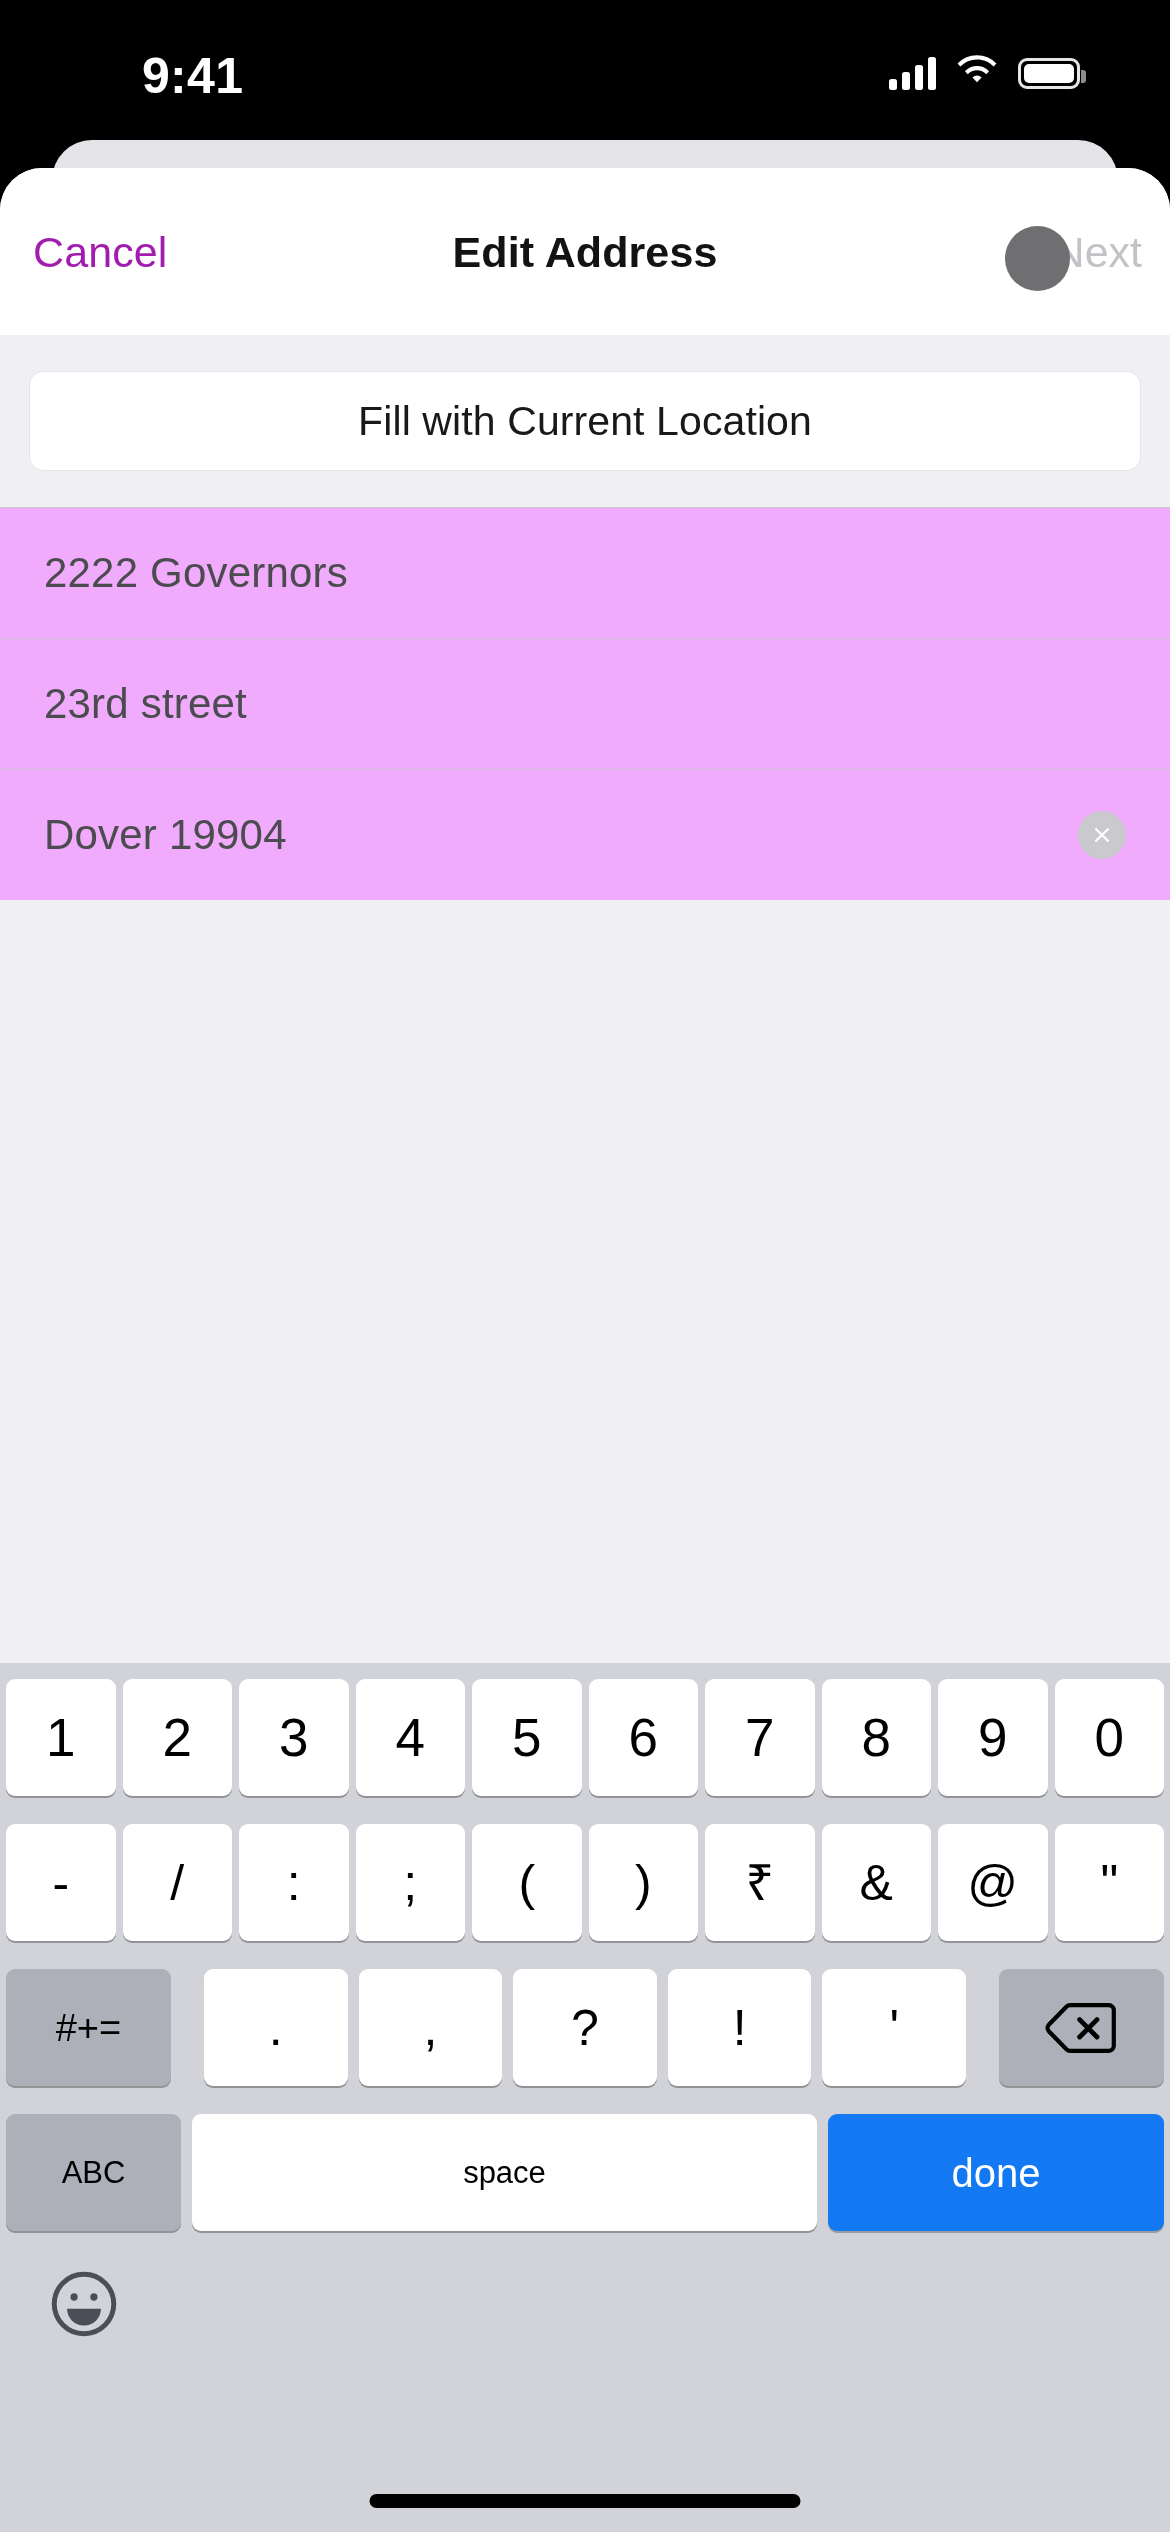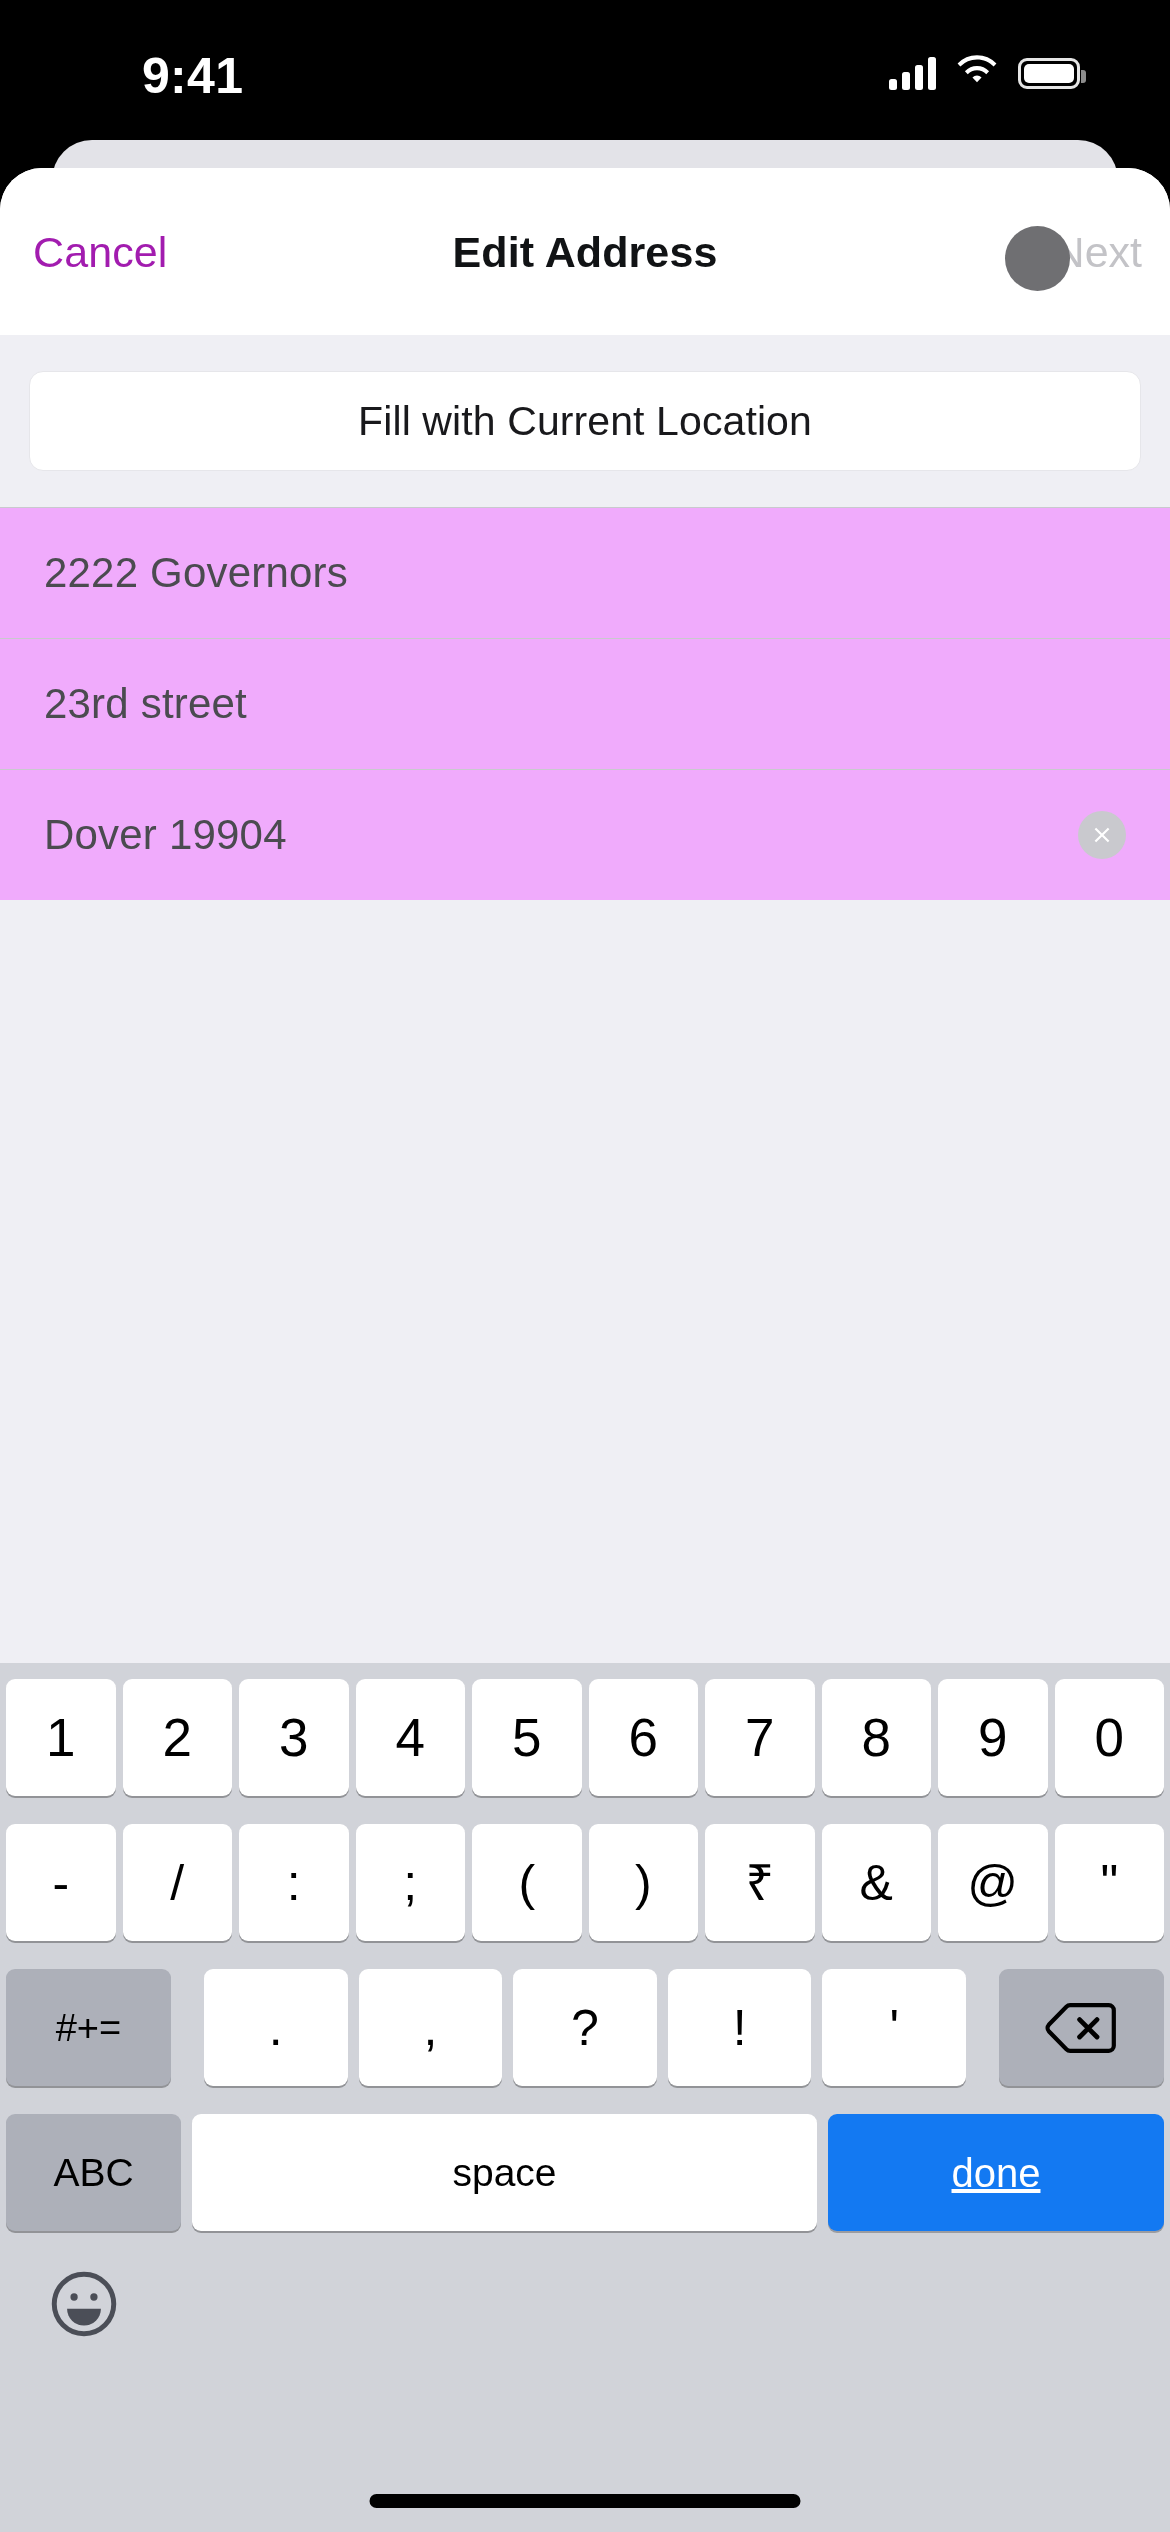--- a/index.html
+++ b/index.html
@@ -103,22 +103,22 @@
   .key {
     flex:1; height:100%; background:#ffffff; border:none; border-radius:9px;
     box-shadow:0 2px 0 rgba(0,0,0,0.30);
     font-family:inherit; font-size:53px; color:#000; font-weight:400;
     display:flex; align-items:center; justify-content:center; cursor:pointer;
     line-height:1; user-select:none;
   }
   .key.sym { font-size:50px; }
   .key.dark { background:#adb0b9; box-shadow:0 2px 0 rgba(0,0,0,0.30); }
   .key.dark.small { font-size:38px; }
-  .key.blue { background:#1379f2; color:#fff; font-size:40px; box-shadow:0 2px 0 rgba(0,0,0,0.26);text-decoration:underline; }
-  .key.fn { font-size:39px; }
+  .key.blue { background:#1379f2; color:#fff; font-size:40px; box-shadow:0 2px 0 rgba(0,0,0,0.26); }
+  .key.fn { font-size:31px; }
 
   #key-symbols { flex:0 0 165px; }
   #key-backspace { flex:0 0 165px; }
   #kb-row-3 .gapcell { flex:0 0 11px; background:transparent; box-shadow:none; }
   #key-abc { flex:0 0 175px; }
   #key-space { flex:1 1 auto; }
   #key-done { flex:0 0 336px; }
   .bksp-svg { width:72px; height:52px; display:block; }
 
   #kb-bottom { position:relative; height:215px; }

